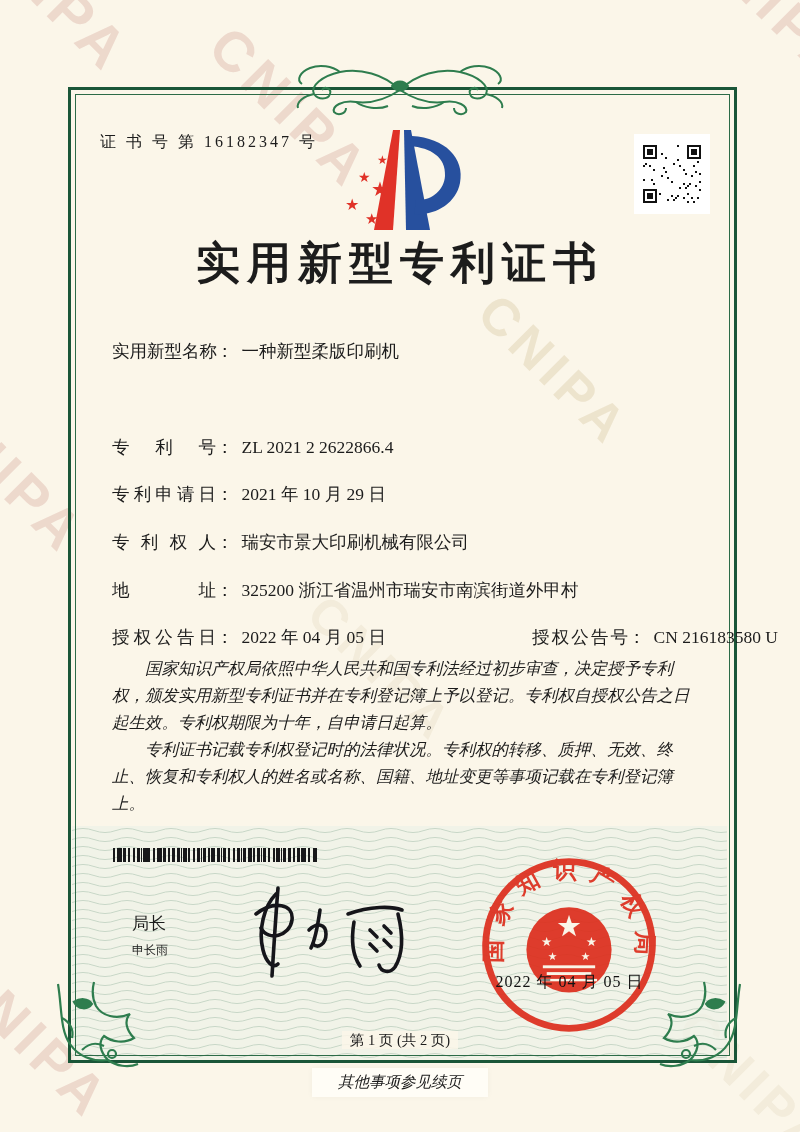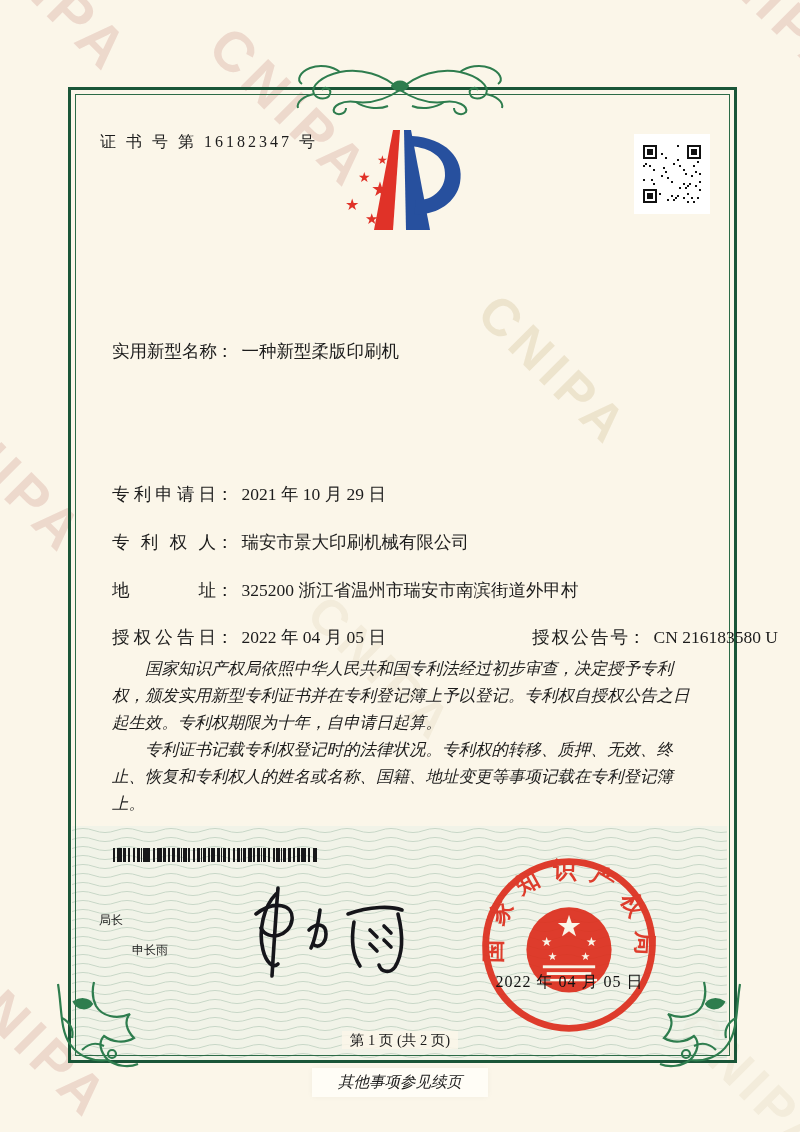--- a/index.html
+++ b/index.html
@@ -54,21 +54,21 @@
   }
   .body-text p{margin:0;text-indent:2em;}
   
   .barcode{
     position:absolute;left:113px;top:848px;width:204px;height:14px;
     background:
       repeating-linear-gradient(90deg,#18181a 0 2px,rgba(0,0,0,0) 2px 5px),
       repeating-linear-gradient(90deg,#18181a 0 1px,rgba(0,0,0,0) 1px 4px),
       repeating-linear-gradient(90deg,rgba(0,0,0,0) 0 7px,#18181a 7px 9px,rgba(0,0,0,0) 9px 13px);
   }
-  .sig-title{position:absolute;left:99px;top:912px;font-size:12px;font-family:"Liberation Sans","DejaVu Sans",sans-serif;}
+  .sig-title{position:absolute;left:132px;top:912px;font-size:17px;font-family:"Liberation Sans","DejaVu Sans",sans-serif;}
   .sig-name{position:absolute;left:132px;top:942px;font-size:12px;font-family:"Liberation Sans","DejaVu Sans",sans-serif;}
   .sig-hand{position:absolute;left:232px;top:882px;}
   .seal{position:absolute;left:477px;top:853px;width:184px;height:184px;opacity:.93;}
   .seal-date{
     position:absolute;left:492px;top:972px;width:155px;text-align:center;
     font-size:16px;color:#111;letter-spacing:1px;
   }
   .page-info{
     position:absolute;left:0;top:1031px;width:100%;text-align:center;font-size:14.5px;
   }
@@ -213,23 +213,27 @@
         <rect x="27" y="8" width="1" height="1" fill="#111"></rect>
         <rect x="5" y="19" width="1" height="1" fill="#111"></rect>
         <rect x="25" y="10" width="1" height="1" fill="#111"></rect>
         <rect x="24" y="26" width="1" height="1" fill="#111"></rect>
         <rect x="22" y="28" width="1" height="1" fill="#111"></rect>
         <rect x="0" y="10" width="1" height="1" fill="#111"></rect>
         <rect x="21" y="14" width="1" height="1" fill="#111"></rect>
       </svg>
   </div>
 
+  <h1 class="title">实用新型专利证书</h1>
 
   <div class="field" style="top:339px;">
     <span class="lab">实用新型名称</span><span class="col">：</span><span>一种新型柔版印刷机</span>
+  </div>
+  <div class="field" style="top:435px;">
+    <span class="lab">专利号</span><span class="col">：</span><span>ZL 2021 2 2622866.4</span>
   </div>
   <div class="field" style="top:482px;">
     <span class="lab">专利申请日</span><span class="col">：</span><span>2021 年 10 月 29 日</span>
   </div>
   <div class="field" style="top:530px;font-family:Liberation Mono, monospace;">
     <span class="lab">专利权人</span><span class="col">：</span><span>瑞安市景大印刷机械有限公司</span>
   </div>
   <div class="field" style="top:578px;">
     <span class="lab">地址</span><span class="col">：</span><span>325200 浙江省温州市瑞安市南滨街道外甲村</span>
   </div>

